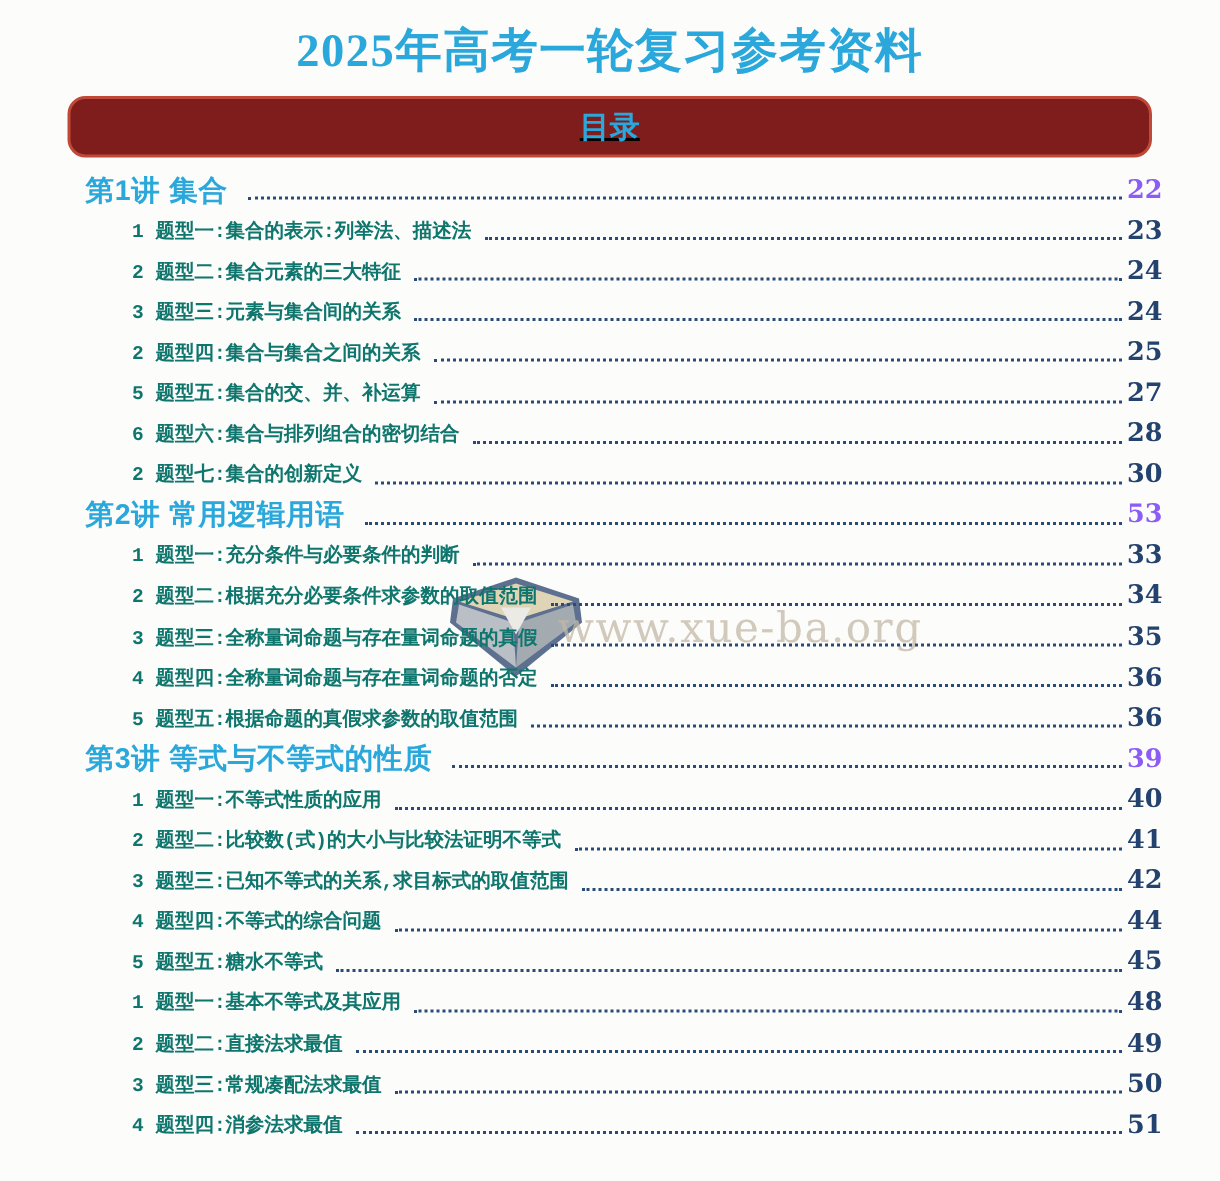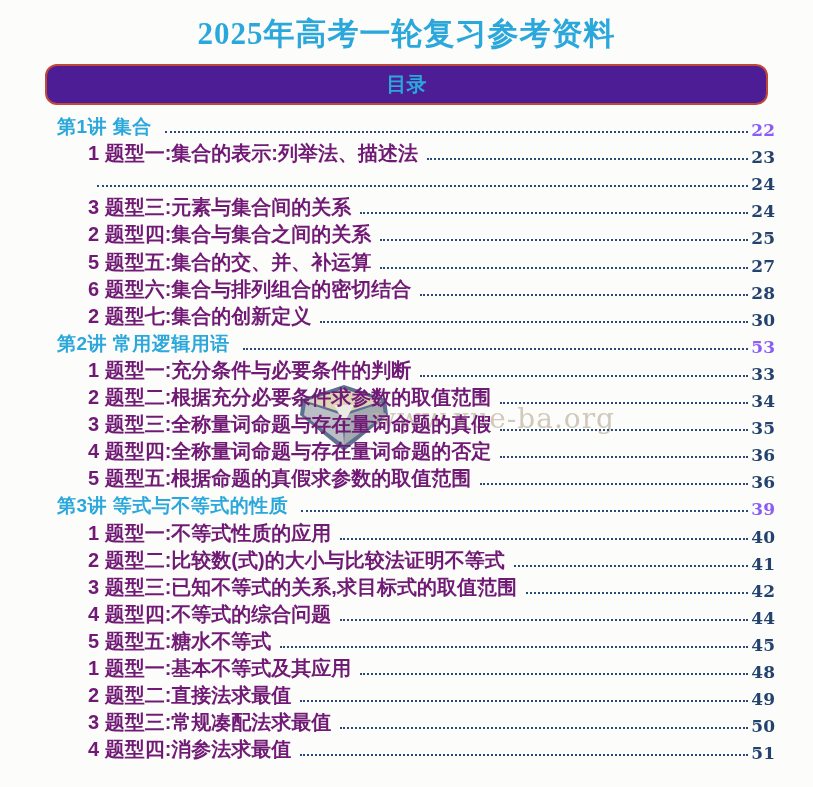--- a/index.html
+++ b/index.html
@@ -19,42 +19,43 @@
     font-size: 31px;
     color: #2aa7db;
     padding-top: 13px;
     letter-spacing: 1px;
   }
 
   
   .toc-box {
     margin: 9px 45px 0 45px;
     height: 41px;
-    background: #4c1d95;
+    background: #7f1d1d;
     border: 2px solid #bf4836;
     border-radius: 12px;
     display: flex;
     align-items: center;
     justify-content: center;
+    text-decoration: underline;
   }
   .toc-box .toc-box-label {
     font-weight: bold;
     font-size: 20px;
     color: #2aa7db;
   }
 
   
   .toc {
     position: relative;
     z-index: 2;
     padding: 8px 38px 0 57px;
   }
   .toc-row {
     display: flex;
-    align-items: flex-end;
+    align-items: center;
     height: 27.1px;
     white-space: nowrap;
   }
   .toc-row .leader {
     flex: 1;
     align-self: flex-end;
     margin: 0 3px 7px 9px;
     border-bottom: 2px dotted #2a4a78;
     min-width: 16px;
   }
@@ -69,24 +70,24 @@
     font-family: "Liberation Sans", sans-serif;
     font-weight: bold;
     font-size: 19px;
     color: #2aa7db;
     letter-spacing: 0.5px;
   }
   .section-row .leader { margin-left: 13px; }
   .section-row .page-num { color: #8b5cf6; }
   .item-row { padding-left: 31px; }
   .item-row .label {
-    font-family: Liberation Sans, sans-serif;
-    font-weight: bold;
-    font-size: 20px;
-    color: #701a75;
+    font-family: Liberation Mono, monospace;
+    font-weight: bold;
+    font-size: 13px;
+    color: #0f766e;
   }
   .item-row .page-num { color: #24426e; }
 
   
   .watermark {
     position: absolute;
     left: 298px;
     top: 383px;
     z-index: 1;
     display: flex;
@@ -122,20 +123,21 @@
     <span class="page-num">22</span>
   </div>
 
   <div class="toc-row item-row">
     <span class="label">1 题型一:集合的表示:列举法、描述法</span>
     <span class="leader"></span>
     <span class="page-num">23</span>
   </div>
 
   <div class="toc-row item-row">
+    <span class="label">2 题型二:集合元素的三大特征</span>
     <span class="leader"></span>
     <span class="page-num">24</span>
   </div>
 
   <div class="toc-row item-row">
     <span class="label">3 题型三:元素与集合间的关系</span>
     <span class="leader"></span>
     <span class="page-num">24</span>
   </div>
 

